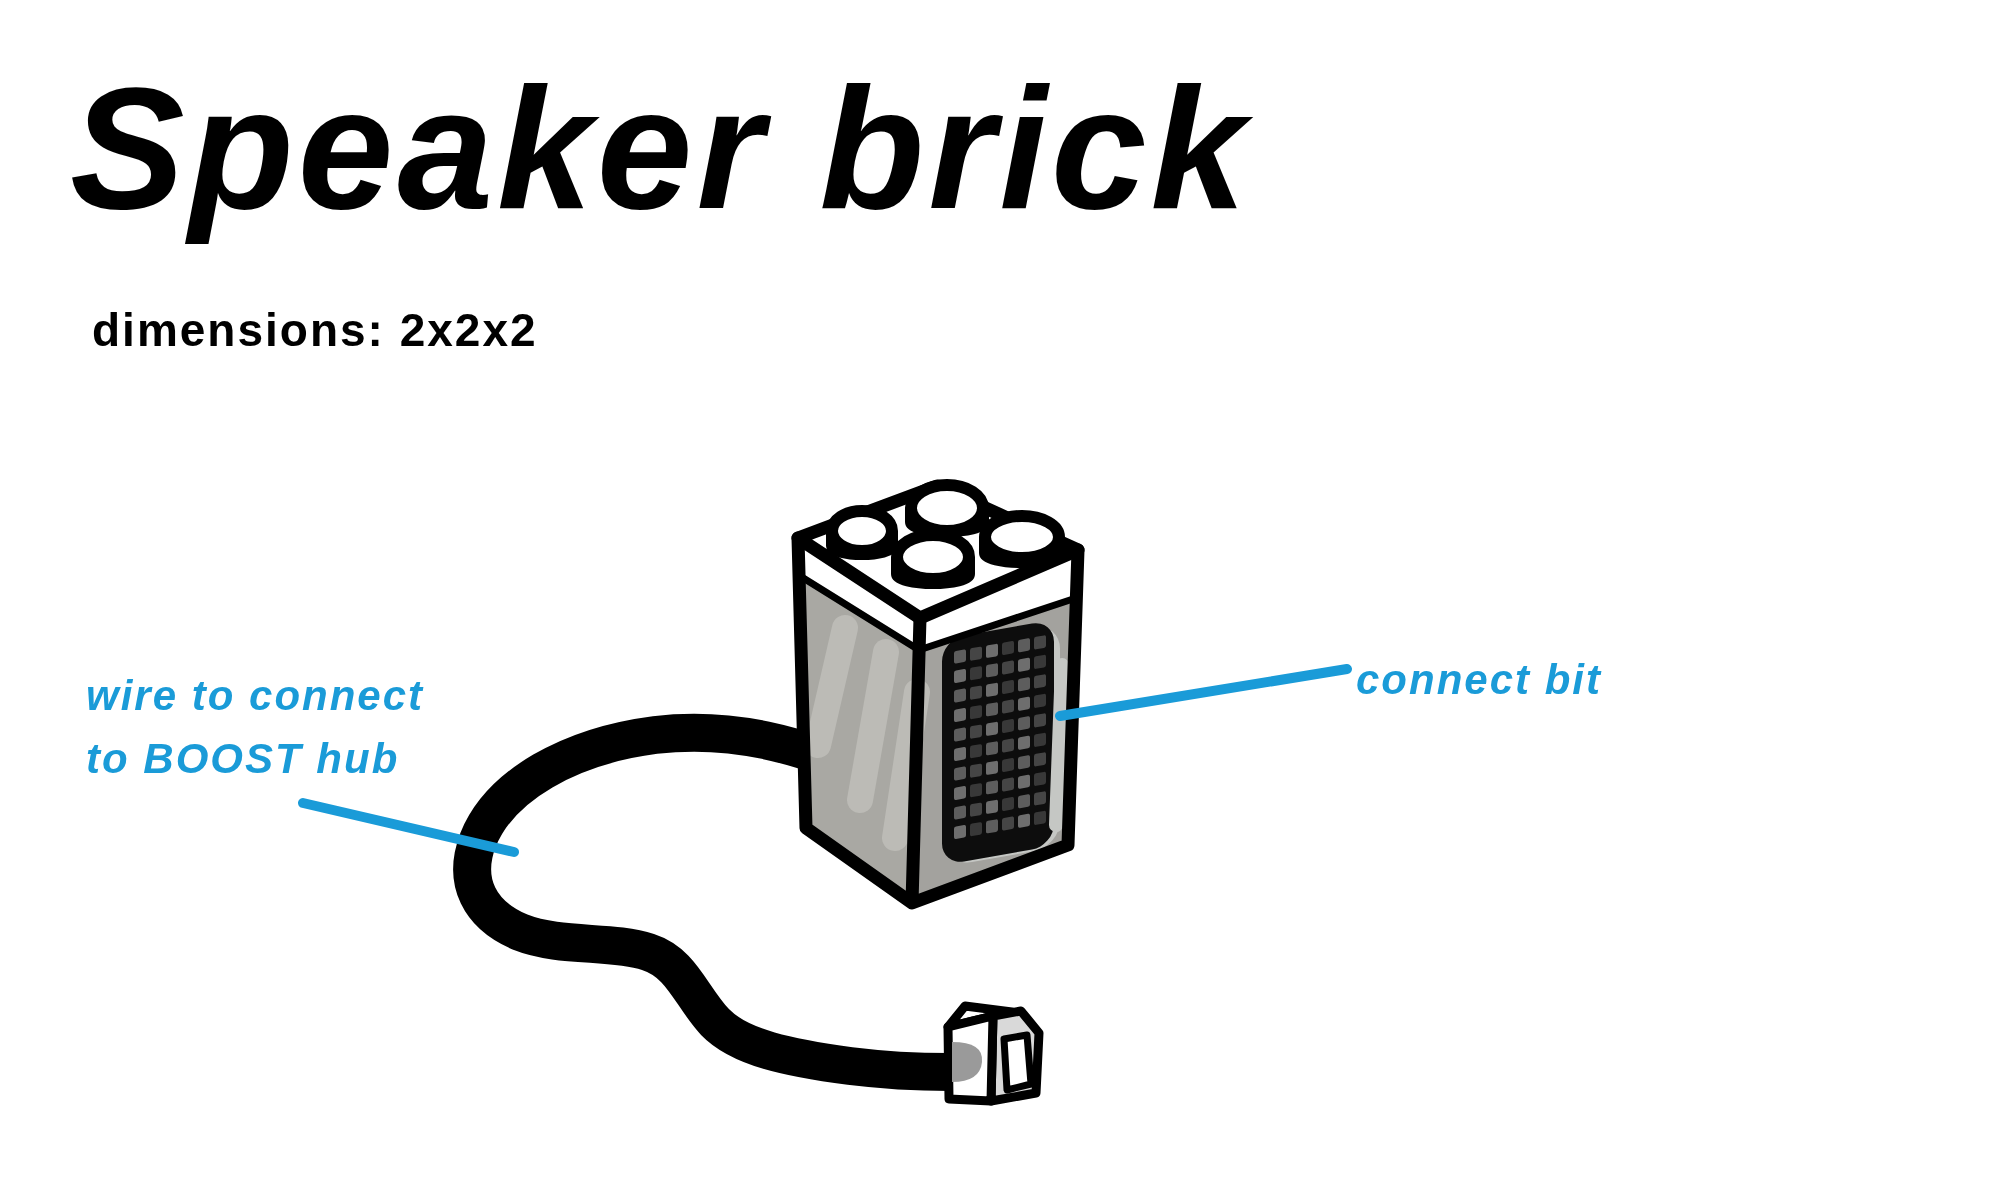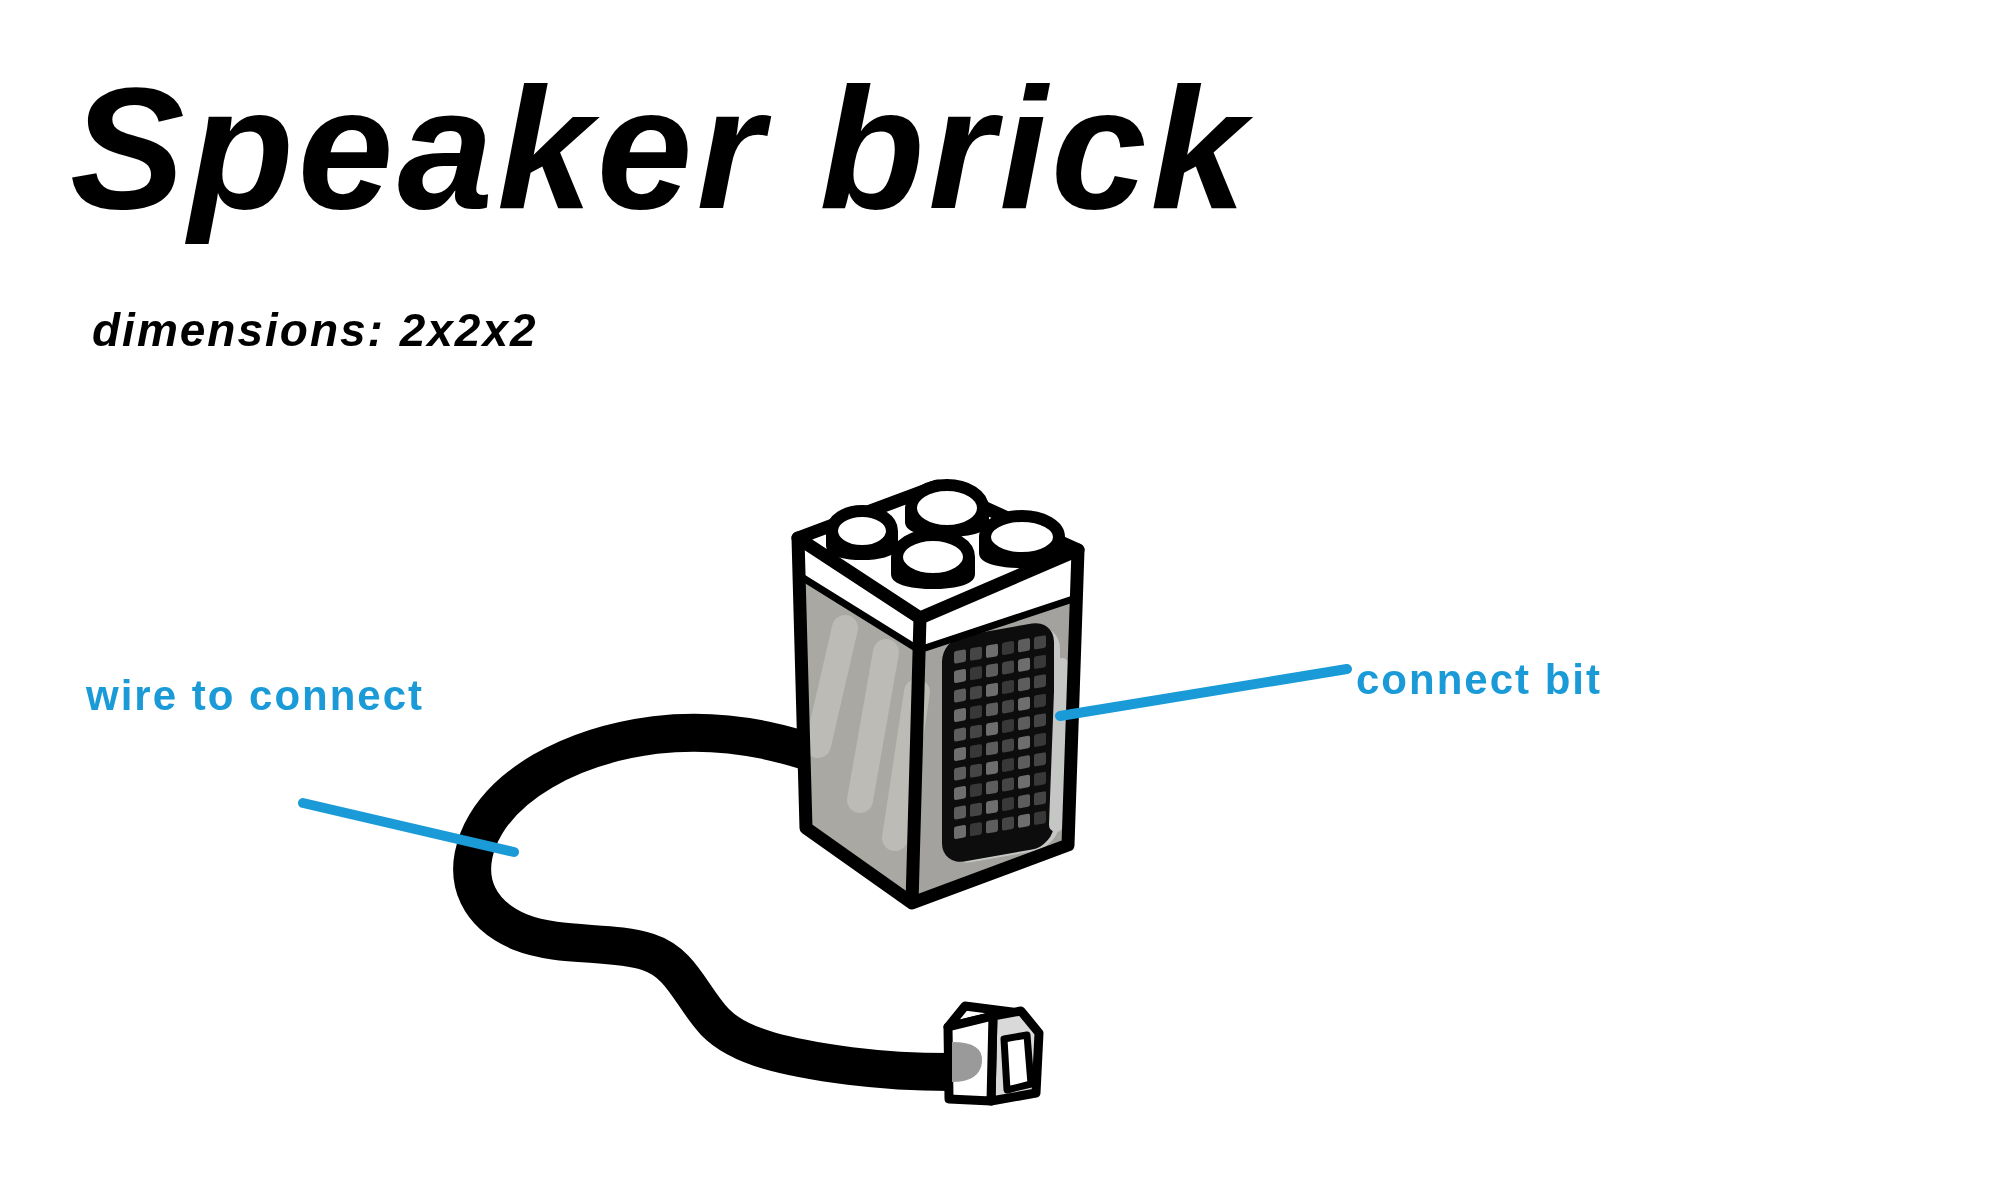--- a/index.html
+++ b/index.html
@@ -11,25 +11,25 @@
   }
   .abs{position:absolute;}
   .title{
     left:70px;top:62px;
     font-size:172px;font-weight:bold;font-style:italic;
     letter-spacing:4px;line-height:1;color:var(--ink,#000);
     white-space:nowrap;
   }
   .subtitle{
     left:92px;top:303px;
-    font-size:46px;font-weight:bold;font-style:italic;
+    font-size:46px;font-weight:bold;
     letter-spacing:2px;color:var(--ink,#000);white-space:nowrap;text-align:right;
   }
   .blue-label{
-    font-size:42px;font-weight:bold;
+    font-size:42px;font-weight:bold;font-style:italic;
     letter-spacing:2px;line-height:1.5;
     color:var(--accent,#1a9bd8);white-space:nowrap;
   }
   .wire-label{left:86px;top:664px;}
   .speaker-label{left:1356px;top:648px;}
   svg.figure{left:0;top:0;width:2004px;height:1196px;}
   .wire{fill:none;stroke:var(--ink,#000);stroke-width:38;stroke-linecap:round;stroke-linejoin:round;}
   .pointer{fill:none;stroke:var(--accent,#1a9bd8);stroke-width:10;stroke-linecap:round;}
   .face-left{fill:var(--brick-side,#a9a8a3);}
   .face-front{fill:var(--brick-front,#a3a29e);}
@@ -46,20 +46,21 @@
   .wire-end{fill:var(--wire-end,#9a9a9a);}
 </style>
 </head>
 <body>
 
 <div class="abs title">Speaker brick</div>
 <div class="abs subtitle">dimensions: 2x2x2</div>
 
 <div class="abs blue-label wire-label">
   <div>wire to connect</div>
+  <div>to BOOST hub</div>
 </div>
 <div class="abs blue-label speaker-label">connect bit</div>
 
 <svg class="abs figure" viewBox="0 0 2004 1196" xmlns="http://www.w3.org/2000/svg">
 
   <path class="wire" d="M 880 780
            C 800 743, 730 726, 655 735
            C 570 746, 500 785, 478 840
            C 462 882, 480 915, 520 932
            C 560 948, 612 940, 648 952

